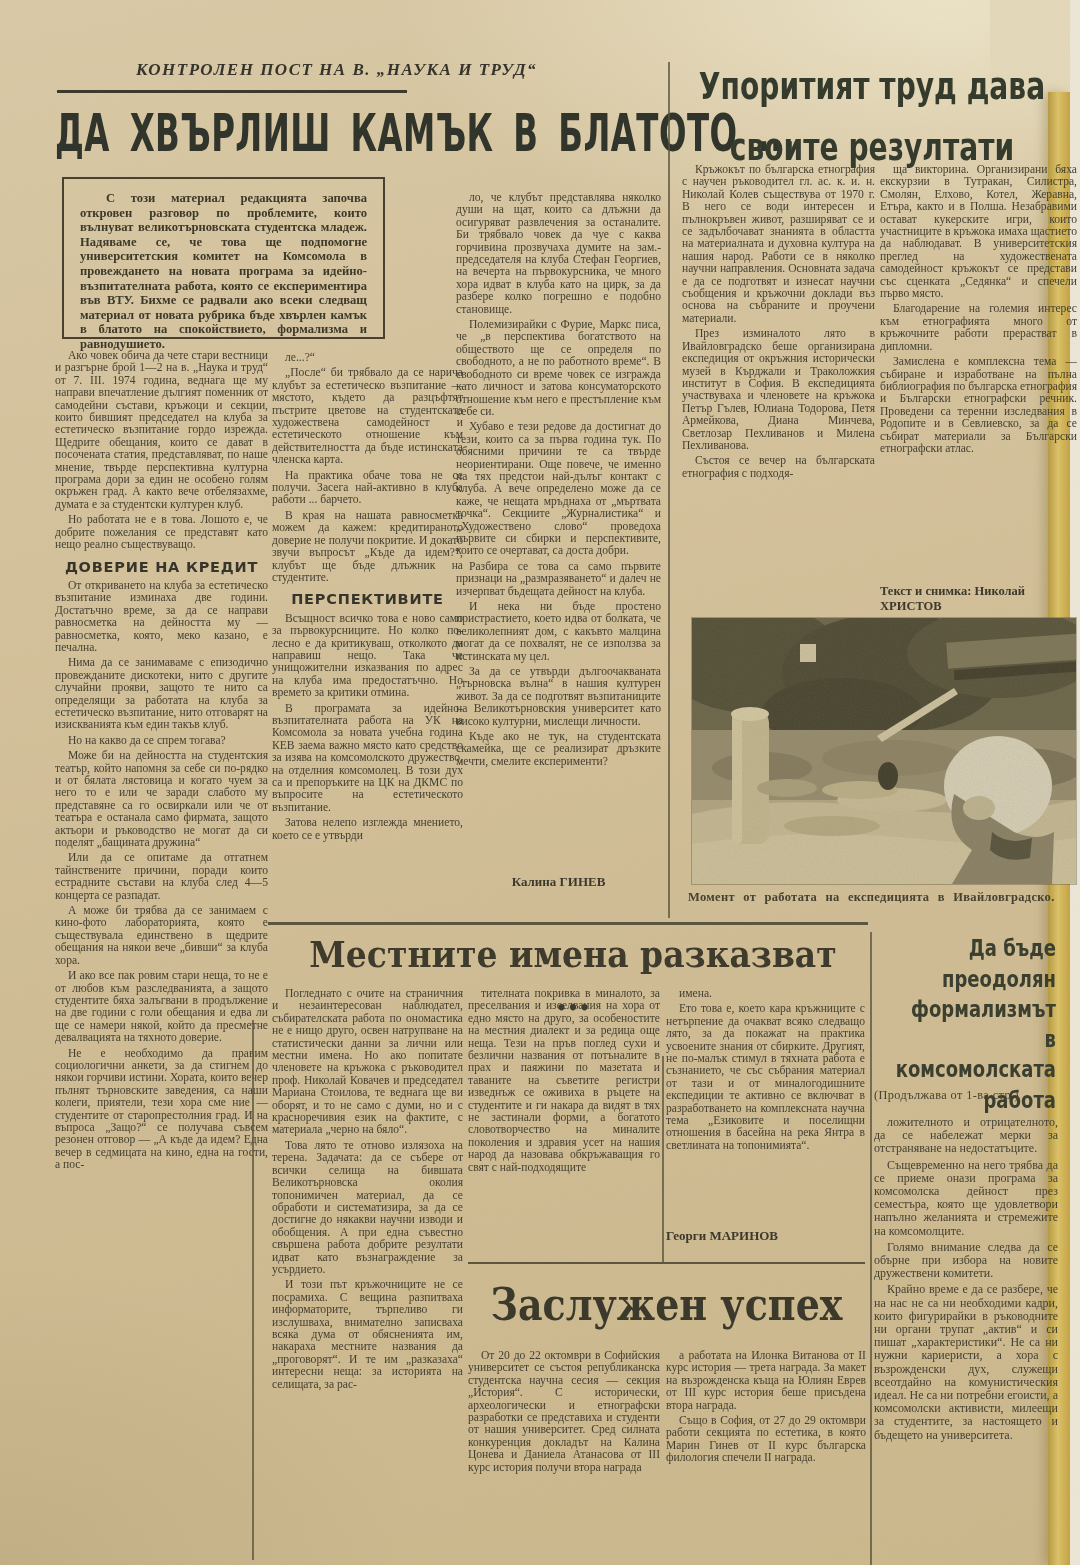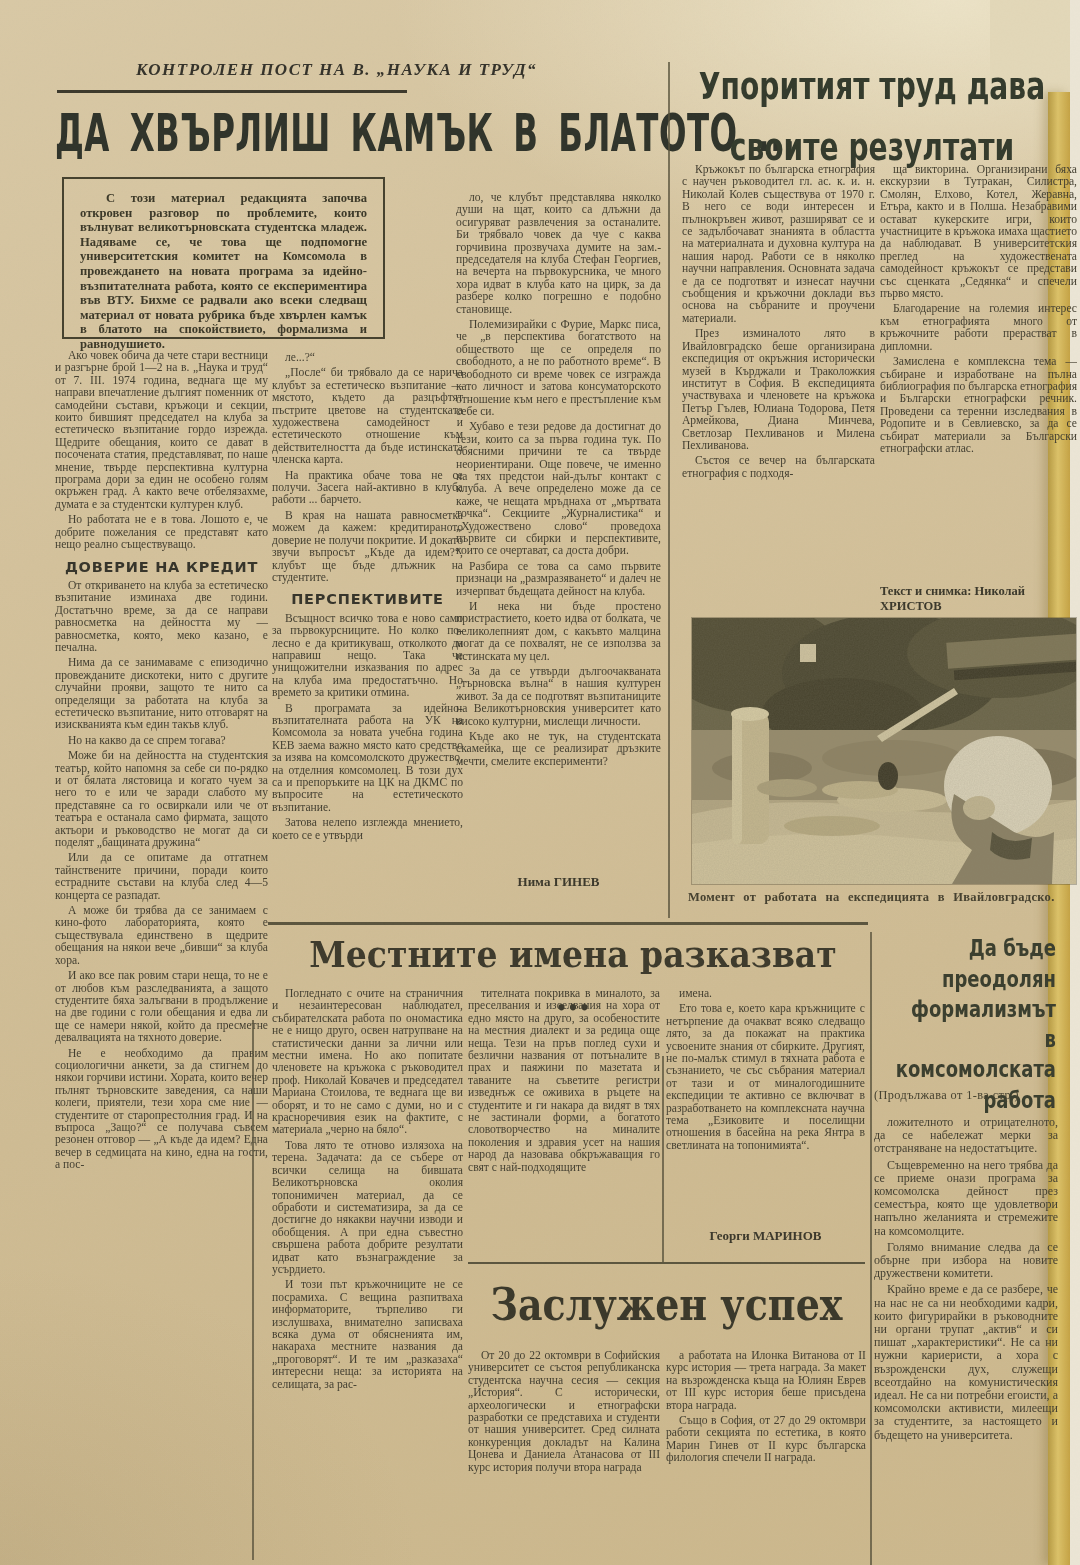--- a/index.html
+++ b/index.html
@@ -132,21 +132,21 @@
     <div>
         <p class="para">ло, че клубът представлява няколко души на щат, които са длъжни да осигуряват развлечения за останалите. Би трябвало човек да чуе с каква горчивина прозвучаха думите на зам.-председателя на клуба Стефан Георгиев, на вечерта на първокурсника, че много хора идват в клуба като на цирк, за да разбере колко погрешно е подобно становище.</p>
         <p class="para">Полемизирайки с Фурие, Маркс писа, че „в перспектива богатството на обществото ще се определя по свободното, а не по работното време“. В свободното си време човек се изгражда като личност и затова консуматорското отношение към него е престъпление към себе си.</p>
         <p class="para">Хубаво е тези редове да достигнат до тези, които са за първа година тук. По обясними причини те са твърде неориентирани. Още повече, че именно на тях предстои най-дълъг контакт с клуба. А вече определено може да се каже, че нещата мръднаха от „мъртвата точка“. Секциите „Журналистика“ и „Художествено слово“ проведоха първите си сбирки и перспективите, които се очертават, са доста добри.</p>
         <p class="para">Разбира се това са само първите признаци на „размразяването“ и далеч не изчерпват бъдещата дейност на клуба.</p>
         <p class="para">И нека ни бъде простено пристрастието, което идва от болката, че великолепният дом, с какъвто малцина могат да се похвалят, не се използва за истинската му цел.</p>
         <p class="para">За да се утвърди дългоочакваната „търновска вълна“ в нашия културен живот. За да се подготвят възпитаниците на Великотърновския университет като високо културни, мислещи личности.</p>
         <p class="para">Къде ако не тук, на студентската скамейка, ще се реализират дръзките мечти, смелите експерименти?</p>
       </div>
   </div>
-  <div class="byline" style="left:456px; top:874px; width:205px; text-align:center;">Нима ГИНЕВ</div>
+  <div class="byline" style="left:456px; top:874px; width:205px; text-align:center;">Калина ГИНЕВ</div>
 
   <div class="vrule" style="left:668px; top:62px; height:856px;"></div>
 
   <div class="abs headline-eth">
     <div class="l1">Упоритият труд дава</div>
     <div class="l2">своите резултати</div>
   </div>
 
   <div class="body-col" style="left:682px; top:164px; width:193px; height:438px;">
     <div>
@@ -235,21 +235,21 @@
         <p class="para">тителната покривка в миналото, за преселвания и изселвания на хора от едно място на друго, за особеностите на местния диалект и за редица още неща. Тези на пръв поглед сухи и безлични названия от потъналите в прах и паяжини по мазетата и таваните на съветите регистри изведнъж се оживиха в ръцете на студентите и ги накара да видят в тях не застинали форми, а богатото словотворчество на миналите поколения и здравия усет на нашия народ да назовава обкръжаващия го свят с най-подходящите</p>
       </div>
   </div>
 
   <div class="body-col" style="left:666px; top:988px; width:199px; height:238px;">
     <div>
         <p class="para">имена.</p>
         <p class="para">Ето това е, което кара кръжниците с нетърпение да очакват всяко следващо лято, за да покажат на практика усвоените знания от сбирките. Другият, не по-малък стимул в тяхната работа е съзнанието, че със събрания материал от тази и от миналогодишните експедиции те активно се включват в разработването на комплексната научна тема „Езиковите и поселищни отношения в басейна на река Янтра в светлината на топонимията“.</p>
       </div>
   </div>
-  <div class="byline" style="left:666px; top:1228px; width:199px; text-align:center;">Георги МАРИНОВ</div>
+  <div class="byline" style="left:666px; top:1228px; width:199px; text-align:left;">Георги МАРИНОВ</div>
 
   <div class="hrule" style="left:468px; top:1262px; width:397px;"></div>
 
   <h2 class="abs headline-zas">Заслужен успех</h2>
 
   <div class="body-col" style="left:468px; top:1350px; width:192px; height:212px;">
     <div>
         <p class="para">От 20 до 22 октомври в Софийския университет се състоя републиканска студентска научна сесия — секция „История“. С исторически, археологически и етнографски разработки се представиха и студенти от нашия университет. Сред силната конкуренция докладът на Калина Цонева и Даниела Атанасова от III курс история получи втора награда</p>
       </div>
   </div>

